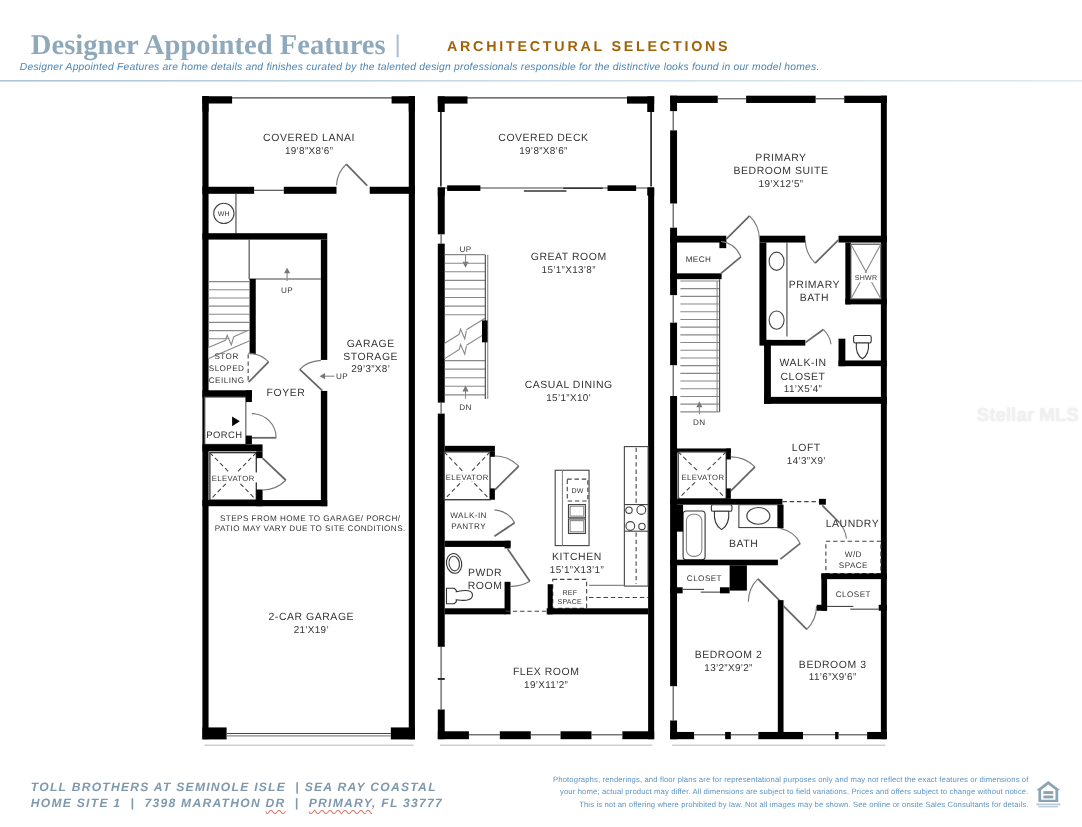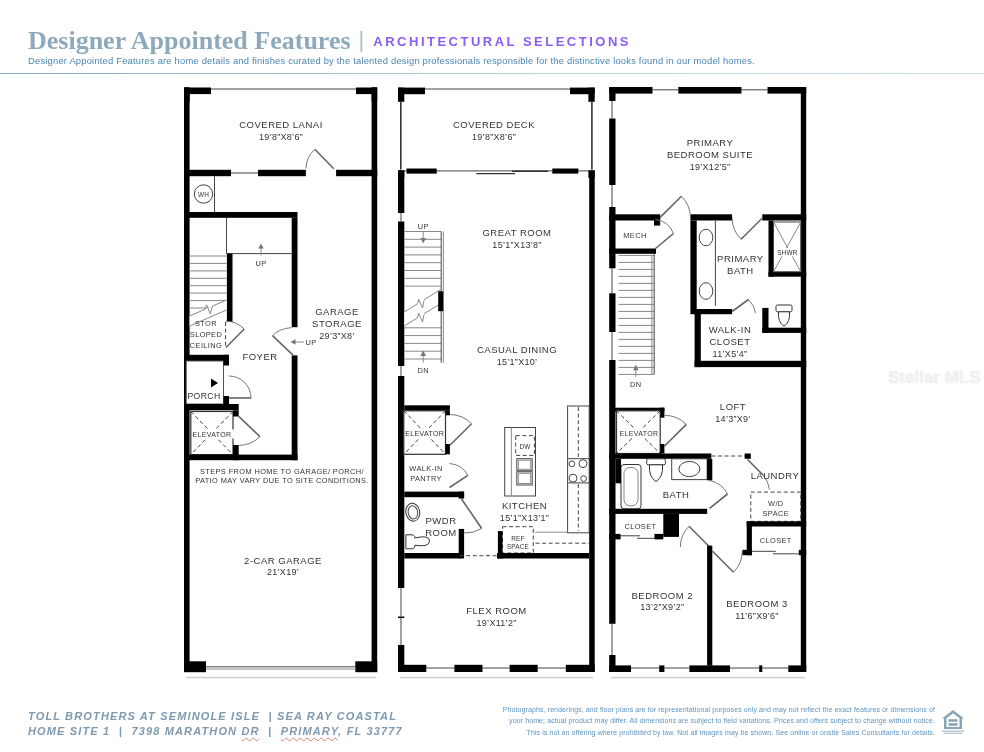--- a/index.html
+++ b/index.html
@@ -1,21 +1,21 @@
 <!DOCTYPE html>
 <html><head>
 <meta charset="utf-8">
 <style>
 html,body{margin:0;padding:0;background:#fff;}
 body{width:984px;height:752px;position:relative;overflow:hidden;font-family:"Liberation Sans",sans-serif;}
 .hdr{position:absolute;left:28px;top:26px;white-space:nowrap;}
 .hdr .t1{font-family:"Liberation Serif",serif;font-weight:bold;font-size:26px;color:#8ea9bb;letter-spacing:0px;text-align:center;}
 .hdr .pipe{font-family:"Liberation Sans",sans-serif;font-weight:normal;font-size:22px;color:#a8bfcd;margin:0 9px 0 8px;vertical-align:2px;}
-.hdr .t2{font-family:"Liberation Sans",sans-serif;font-weight:bold;font-size:13px;color:#8b5cf6;letter-spacing:2.5px;vertical-align:3px;}
-.sub{position:absolute;left:28px;top:55px;font-size:9.4px;color:#4b86b4;letter-spacing:0.2px;}
+.hdr .t2{font-family:"Liberation Sans",sans-serif;font-weight:bold;font-size:13px;color:#a16207;letter-spacing:2.5px;vertical-align:3px;margin-left:33px;}
+.sub{position:absolute;left:18px;top:55px;font-size:9.4px;color:#4b86b4;letter-spacing:0.2px;font-style:italic;}
 .rule{position:absolute;left:0;top:72.5px;width:984px;height:1.6px;background:linear-gradient(to right,#86abc2,#b9d0de 55%,#cfdfe9);}
 .wm{position:absolute;left:888px;top:368px;font-size:17px;font-weight:bold;color:#f1f1f1;letter-spacing:0px;white-space:nowrap;text-shadow:0 0 1.5px #e0e0e0;}
 .addr{position:absolute;left:28px;top:709px;font-size:11px;font-weight:bold;letter-spacing:1.15px;color:#7e99ad;line-height:14.6px;white-space:nowrap;font-style:italic;}
 .sq{text-decoration:underline wavy #d88070 1px;text-underline-offset:2px;}
 .fine{position:absolute;right:49px;top:704px;font-size:7px;color:#5d94c1;text-align:right;line-height:11.3px;letter-spacing:0.1px;white-space:nowrap;}
 .eho{position:absolute;left:941px;top:709px;}
 svg text{font-family:"Liberation Sans",sans-serif;fill:#333;}
 .r{font-size:9.5px;letter-spacing:0.5px;}
 .d{font-size:9px;letter-spacing:0.3px;}
 .s{font-size:7.4px;letter-spacing:0.4px;}

